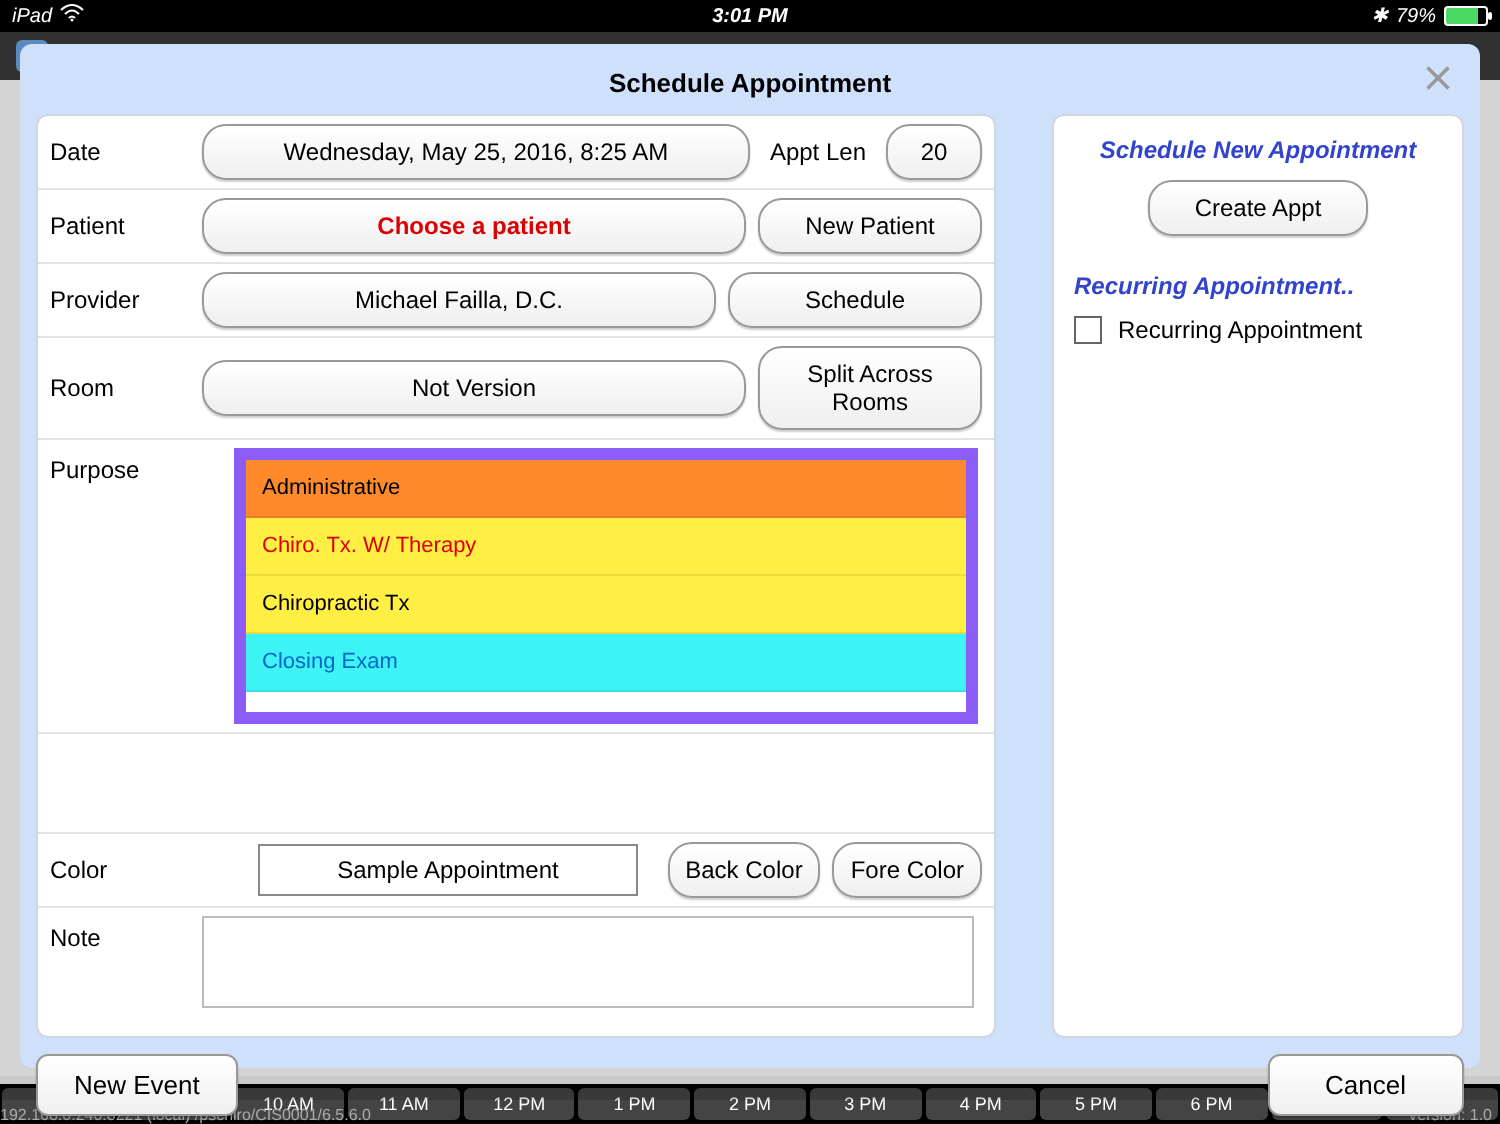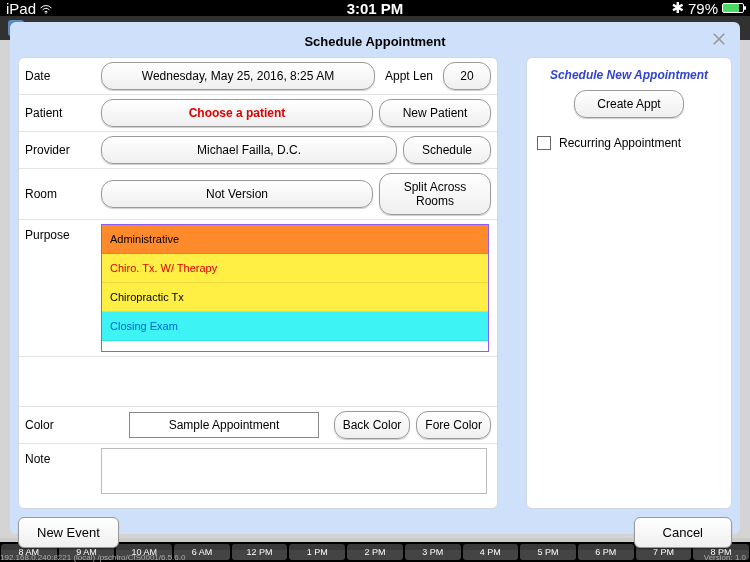--- a/index.html
+++ b/index.html
@@ -1,20 +1,20 @@
 <!DOCTYPE html>
 <html><head>
 <meta charset="utf-8">
 <style>
   * { box-sizing: border-box; margin: 0; padding: 0; }
   html, body { width: 750px; height: 562px; overflow: hidden; font-family: -apple-system, Helvetica, Arial, sans-serif; }
   body { background: #000; position: relative; }
 
   
-  .status-bar { height: 16px; background: #000; color: #fff; display: flex; align-items: center; font-size: 15px; padding: 0 6px; }
+  .status-bar { height: 16px; background: #000; color: #fff; display: flex; align-items: center; font-size: 10px; padding: 0 6px; font-style: italic; }
   .status-left { flex: 1; display: flex; align-items: center; gap: 4px; }
   .status-center { flex: 1; text-align: center; font-weight: 600; }
   .status-right { flex: 1; display: flex; justify-content: flex-end; align-items: center; gap: 4px; }
   .wifi-icon { width: 12px; height: 9px; }
   .battery-icon { width: 22px; height: 10px; border: 1px solid #fff; border-radius: 2px; position: relative; background: linear-gradient(to right, #4cd964 79%, transparent 79%); }
   .battery-icon::after { content:""; position:absolute; right:-3px; top:2px; width:2px; height:4px; background:#fff; border-radius:1px;}
 
   
   .bg-app { position: absolute; top: 16px; left: 0; right: 0; bottom: 0; background: #eee; }
   .bg-header { height: 24px; background: #3a3a3a; color: #ccc; display: flex; align-items: center; padding: 0 8px; font-size: 13px; }
@@ -44,21 +44,21 @@
   .form-row.tall { align-items:flex-start; min-height:120px; }
   .label-cell { width:76px; font-size:12px; color:#000; padding:8px 6px; }
   .controls { flex:1; display:flex; align-items:center; gap:6px; padding:4px 6px; }
 
   .btn { background:linear-gradient(#fff,#efefef); border:1px solid #999; border-radius:12px; font-size:12px; padding:6px 8px; box-shadow:0 1px 1px rgba(0,0,0,.2); cursor:pointer; text-align:center; }
   .btn.wide { flex:1; }
   .btn.red-text { color:#d00; font-weight:600; }
   .appt-len-lbl { font-size:12px; padding:0 4px;}
   .len-box { width:48px; text-align:center; }
 
-  .purpose-list { border:1px solid #8b5cf6; width:100%; margin-right:2px; }
+  .purpose-list { border:6px solid #8b5cf6; width:100%; margin-right:2px;margin-left:16px; }
   .purpose-item { font-size:11px; padding:8px 8px; border-bottom:1px solid rgba(0,0,0,.08); }
   .p-orange { background:#ff8a2b; color:#000;}
   .p-yellow { background:#ffee44; }
   .p-yellow.red-text { color:#d00; }
   .p-cyan { background:#3ef3f3; color:#0066cc;}
   .purpose-blankline {height:10px;background:#fff;}
 
   .spacer-row { height:50px; border-bottom:1px solid #e3e3e3;}
 
   .color-sample { width:190px; background:#fff; border:1px solid #888; font-size:12px; text-align:center; padding:5px 0; }
@@ -101,21 +101,21 @@
 <div class="bg-app">
   <div class="bg-header">
     <div class="shield"></div>
     <span>Wednesday, May 25, 2016</span>
   </div>
   <div class="bg-body"></div>
   <div class="bg-timebar" id="timebar">
       <div class="slot">8 AM</div>
       <div class="slot">9 AM</div>
       <div class="slot">10 AM</div>
-      <div class="slot">6 AM</div>
+      <div class="slot">11 AM</div>
       <div class="slot">12 PM</div>
       <div class="slot">1 PM</div>
       <div class="slot">2 PM</div>
       <div class="slot">3 PM</div>
       <div class="slot">4 PM</div>
       <div class="slot">5 PM</div>
       <div class="slot">6 PM</div>
       <div class="slot">7 PM</div>
       <div class="slot">8 PM</div>
     </div>
@@ -153,21 +153,21 @@
         <div class="controls">
           <button class="btn wide red-text">Choose a patient</button>
           <button class="btn" style="width:112px">New Patient</button>
         </div>
       </div>
 
       <div class="form-row">
         <div class="label-cell">Provider</div>
         <div class="controls">
           <button class="btn wide">Michael Failla, D.C.</button>
-          <button class="btn" style="width:88px">Schedule</button>
+          <button class="btn" style="width:127px">Schedule</button>
         </div>
       </div>
 
       <div class="form-row">
         <div class="label-cell">Room</div>
         <div class="controls">
           <button class="btn wide">Not Version</button>
           <button class="btn" style="width:112px">Split Across Rooms</button>
         </div>
       </div>
@@ -205,20 +205,21 @@
         </div>
       </div>
 
     </div>
 
     <div class="panel-right">
       <div class="rp-heading">Schedule New Appointment</div>
       <div class="rp-btn-row">
         <button class="btn" style="padding:6px 22px">Create Appt</button>
       </div>
+      <div class="rp-heading2">Recurring Appointment..</div>
       <div class="check-row">
         <div class="checkbox"></div>
         <span>Recurring Appointment</span>
       </div>
     </div>
   </div>
 
   <div class="modal-footer">
     <button class="footer-btn">New Event</button>
     <button class="footer-btn" style="padding:7px 28px">Cancel</button>

